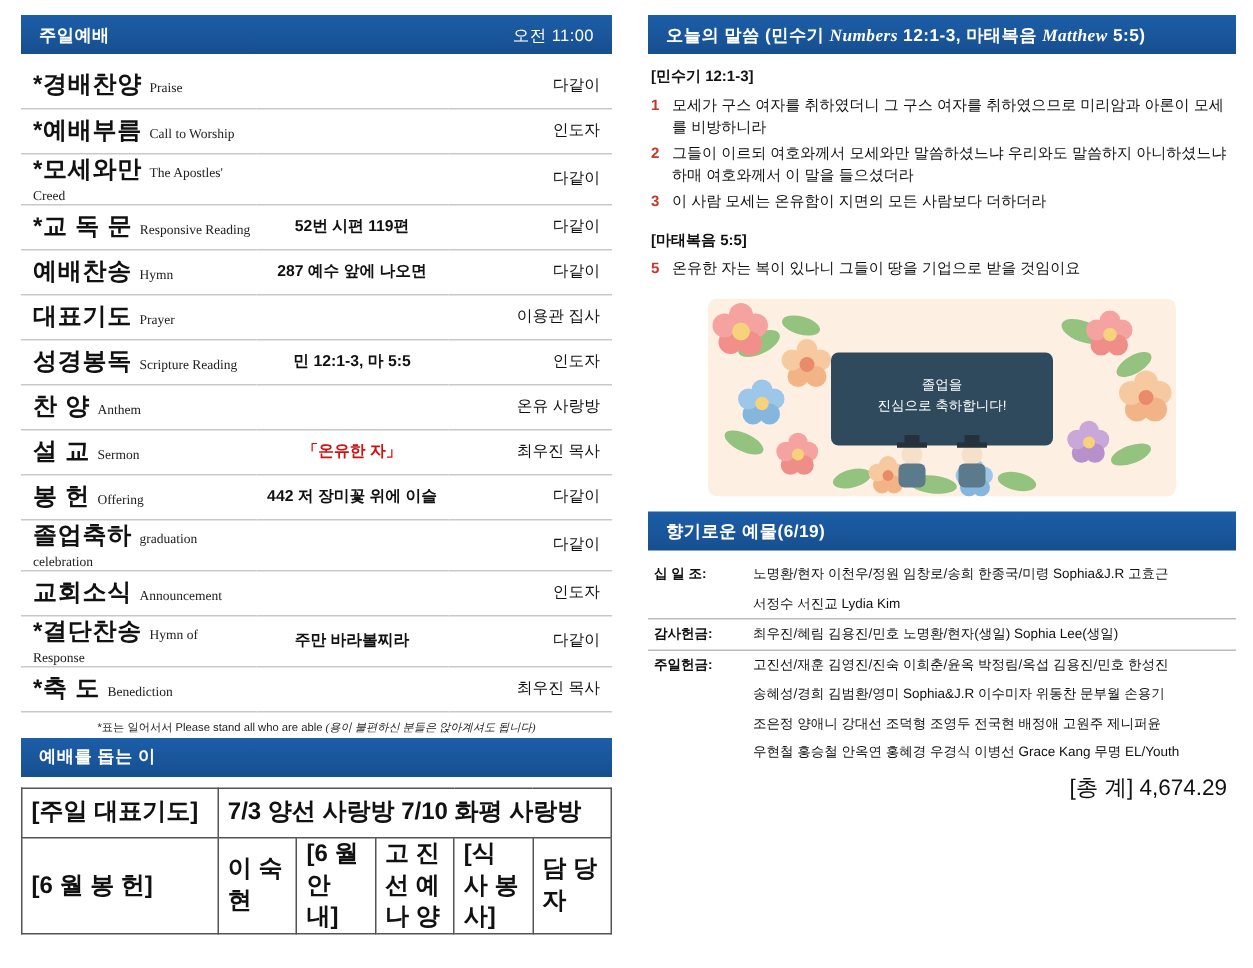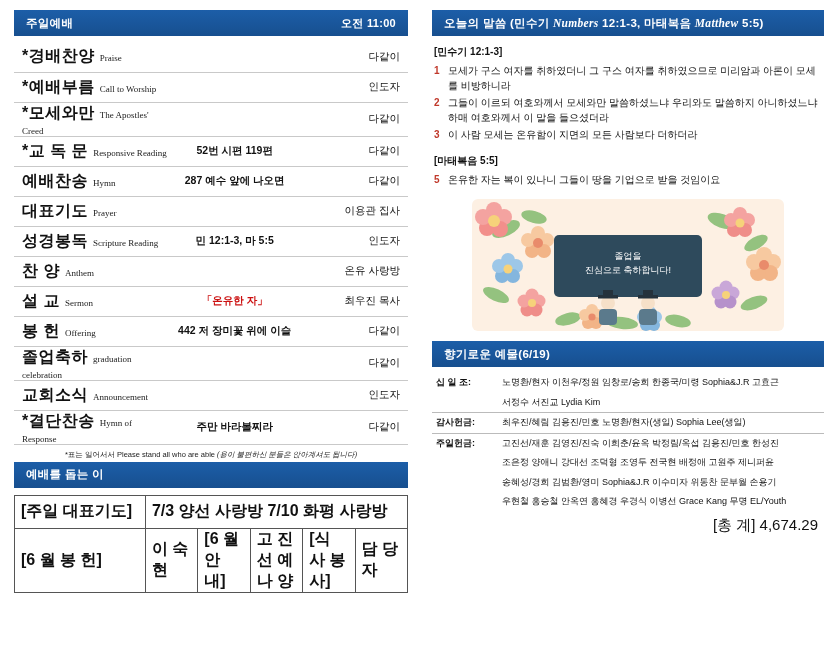--- a/index.html
+++ b/index.html
@@ -41,21 +41,21 @@
     display: flex;
     align-items: center;
     justify-content: space-between;
     padding: 0 12px;
     box-sizing: border-box;
     font-size: 11.5px;
     font-weight: bold;
     letter-spacing: .3px;
   }
   .bluebar .title { white-space: nowrap; }
-  .bluebar .right { font-size: 11px; font-weight: bold; }
+  .bluebar .right { font-size: 11px; font-weight: normal; }
 
   
   .order {
     width: 100%;
     border-collapse: collapse;
     margin-top: 6px;
     table-layout: fixed;
   }
   .order tr { height: 30px; }
   .order td {
@@ -240,20 +240,25 @@
           </tr>
           <tr>
             <td class="c1"><span class="ko">교회소식</span><span class="en">Announcement</span></td>
             <td class="c2"></td>
             <td class="c3">인도자</td>
           </tr>
           <tr>
             <td class="c1"><span class="ko">*결단찬송</span><span class="en">Hymn of Response</span></td>
             <td class="c2">주만 바라볼찌라</td>
             <td class="c3">다같이</td>
+          </tr>
+          <tr>
+            <td class="c1"><span class="ko">*축    도</span><span class="en">Benediction</span></td>
+            <td class="c2"></td>
+            <td class="c3">최우진 목사</td>
           </tr>
         </tbody>
     </table>
 
     <div class="footnote">
       <span>*표는 일어서서 Please stand all who are able </span><i>(용이 불편하신 분들은 앉아계셔도 됩니다)</i>
     </div>
 
     <div class="bluebar">
       <span class="title">예배를 돕는 이</span>
@@ -439,25 +444,25 @@
           <tr class="sep">
             <td class="key">감사헌금:</td>
             <td>최우진/혜림 김용진/민호 노명환/현자(생일) Sophia Lee(생일)</td>
           </tr>
           <tr>
             <td class="key">주일헌금:</td>
             <td>고진선/재훈 김영진/진숙 이희춘/윤옥 박정림/옥섭 김용진/민호 한성진</td>
           </tr>
           <tr>
             <td class="key"></td>
+            <td>송혜성/경희 김범환/영미 Sophia&amp;J.R 이수미자 위동찬 문부월 손용기</td>
+          </tr>
+          <tr>
+            <td class="key"></td>
             <td>조은정 양애니 강대선 조덕형 조영두 전국현 배정애 고원주 제니퍼윤</td>
-          </tr>
-          <tr>
-            <td class="key"></td>
-            <td>송혜성/경희 김범환/영미 Sophia&amp;J.R 이수미자 위동찬 문부월 손용기</td>
           </tr>
           <tr>
             <td class="key"></td>
             <td>우현철 홍승철 안옥연 홍혜경 우경식 이병선 Grace Kang 무명 EL/Youth</td>
           </tr>
         </tbody>
     </table>
 
     <div class="total">
       <span>[총 계]</span>

